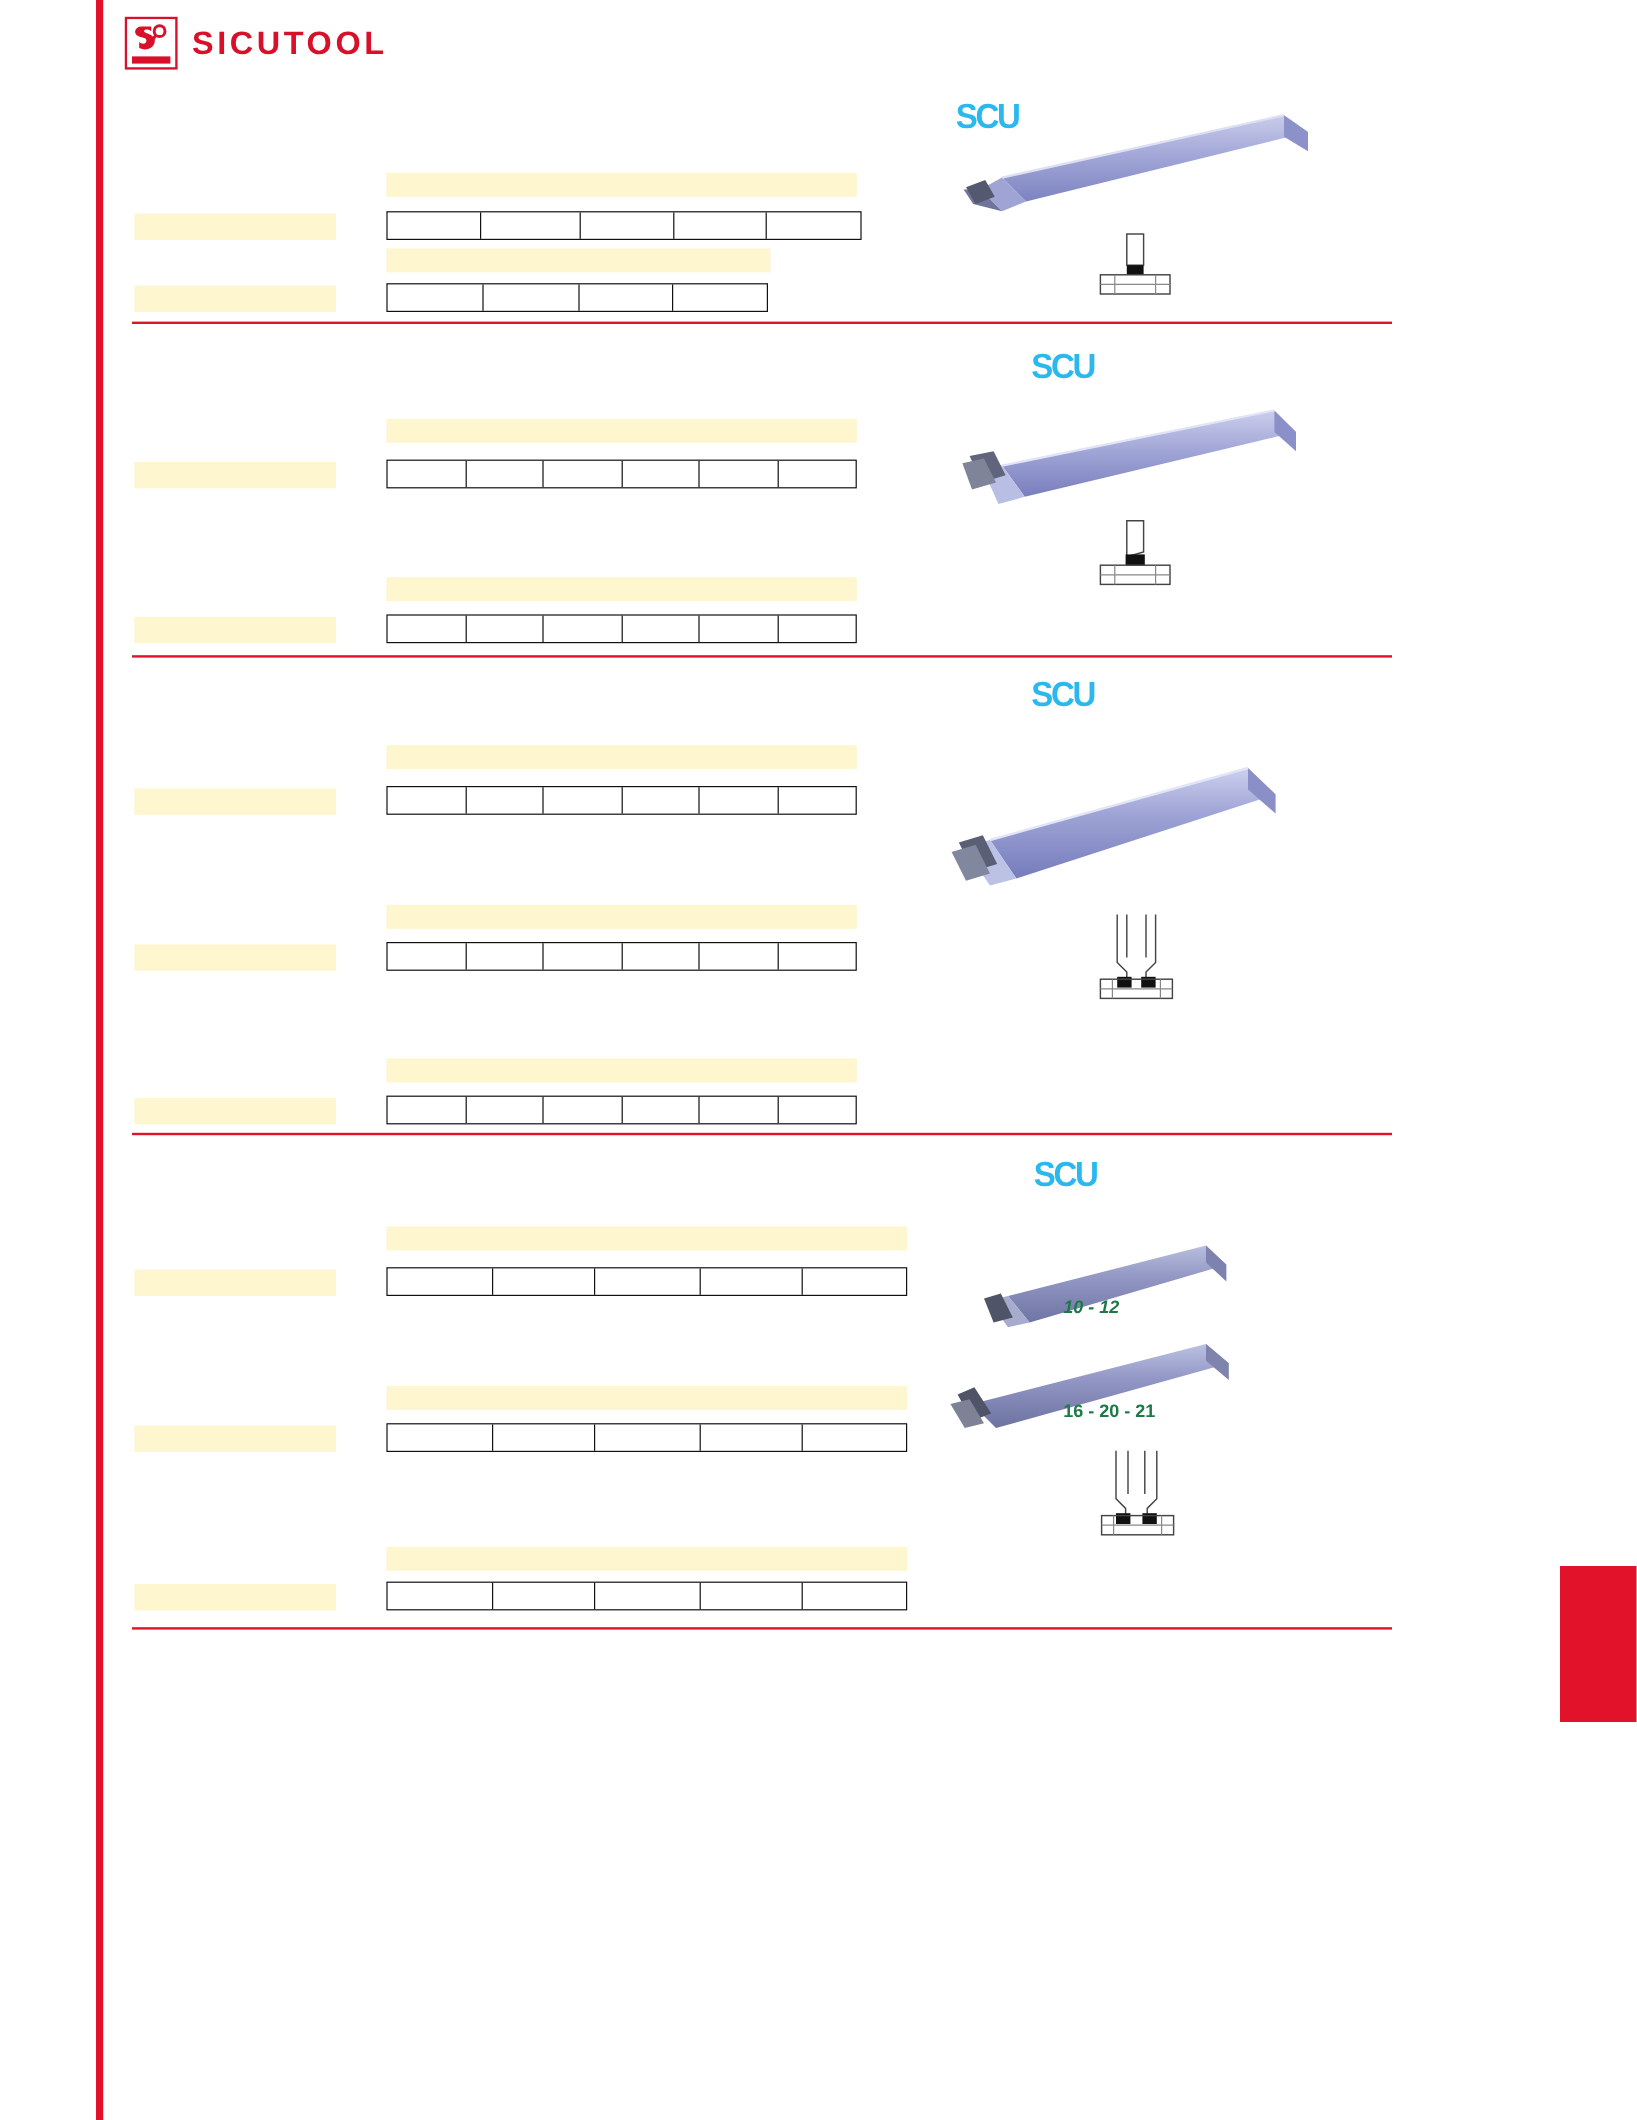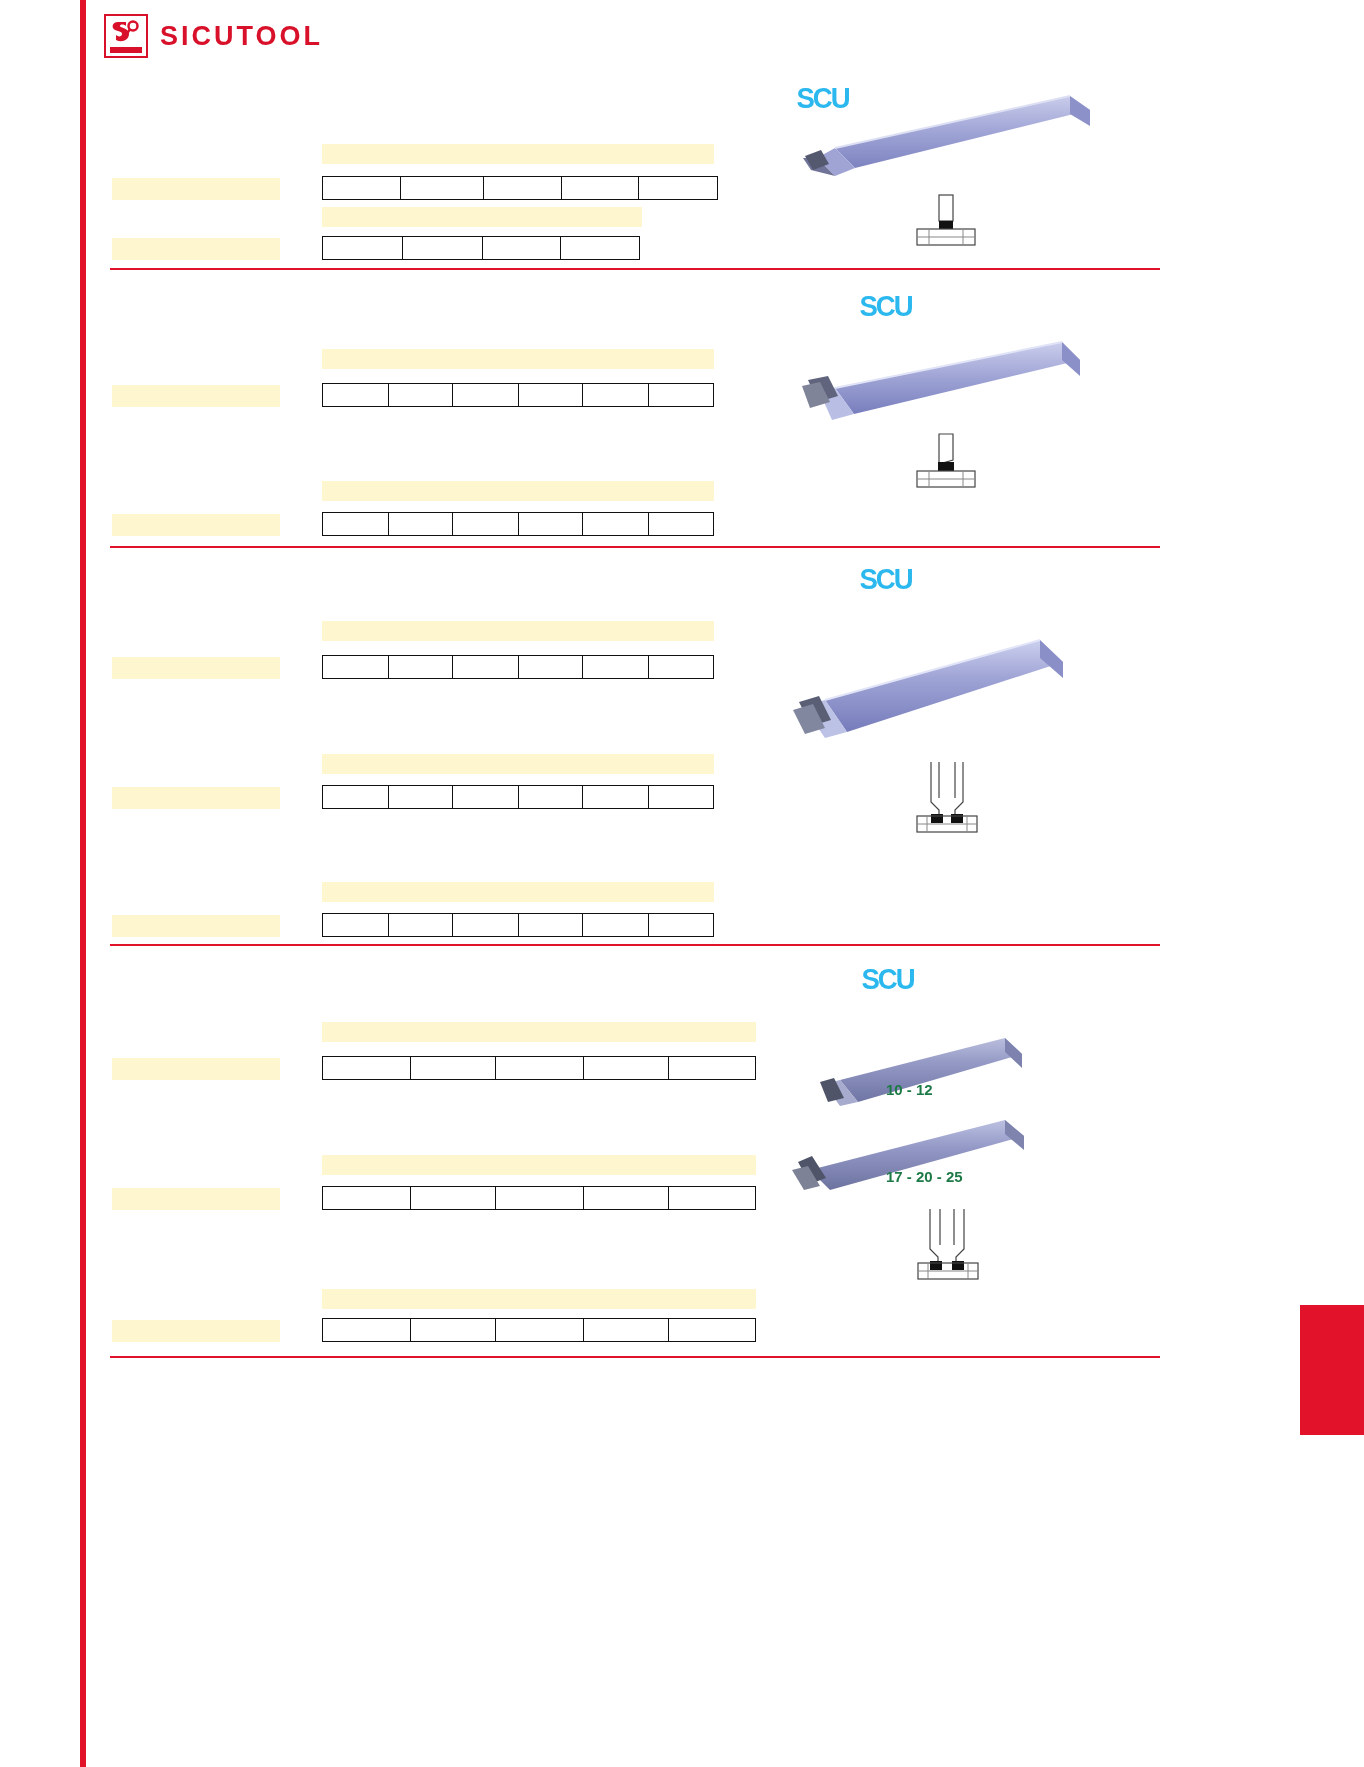--- a/index.html
+++ b/index.html
@@ -333,22 +333,22 @@
       <polygon points="215,28 232,44 232,58 215,42" fill="#7d83ae"></polygon>
       <polygon points="34,74 50,70 68,92 50,96" fill="#a7accf"></polygon>
       <polygon points="30,72 44,68 54,88 38,92" fill="#4f5469"></polygon>
 
       <polygon points="20,160 215,110 234,126 40,180" fill="url(#g5)"></polygon>
       <polygon points="215,110 234,126 234,140 215,124" fill="#7e84ae"></polygon>
       <polygon points="8,152 22,146 36,168 20,174" fill="#4f5469"></polygon>
       <polygon points="2,160 18,156 30,176 14,180" fill="#7d8297"></polygon>
     </svg>
   </div>
-  <div class="green-cap" style="left:886px; top:1081px;">10 - 12</div>
-  <div class="green-cap" style="left:886px; top:1168px;">17 - 20 - 25</div>
+  <div class="green-cap" style="left:886px; top:1081px;font-style:italic;">10 - 12</div>
+  <div class="green-cap" style="left:886px; top:1168px;">16 - 20 - 21</div>
 
   <div class="diag" style="left:908px; top:1205px;">
     <svg width="85" height="80" viewBox="0 0 85 80">
       <path d="M22 4 L22 44 L30 52 L30 58" fill="none" stroke="#444" stroke-width="1.2"></path>
       <path d="M56 4 L56 44 L48 52 L48 58" fill="none" stroke="#444" stroke-width="1.2"></path>
       <path d="M32 4 L32 40" fill="none" stroke="#444" stroke-width="1.2"></path>
       <path d="M46 4 L46 40" fill="none" stroke="#444" stroke-width="1.2"></path>
       <rect x="22" y="56" width="12" height="9" fill="#111"></rect>
       <rect x="44" y="56" width="12" height="9" fill="#111"></rect>
       <rect x="10" y="58" width="60" height="16" fill="none" stroke="#444" stroke-width="1.2"></rect>

